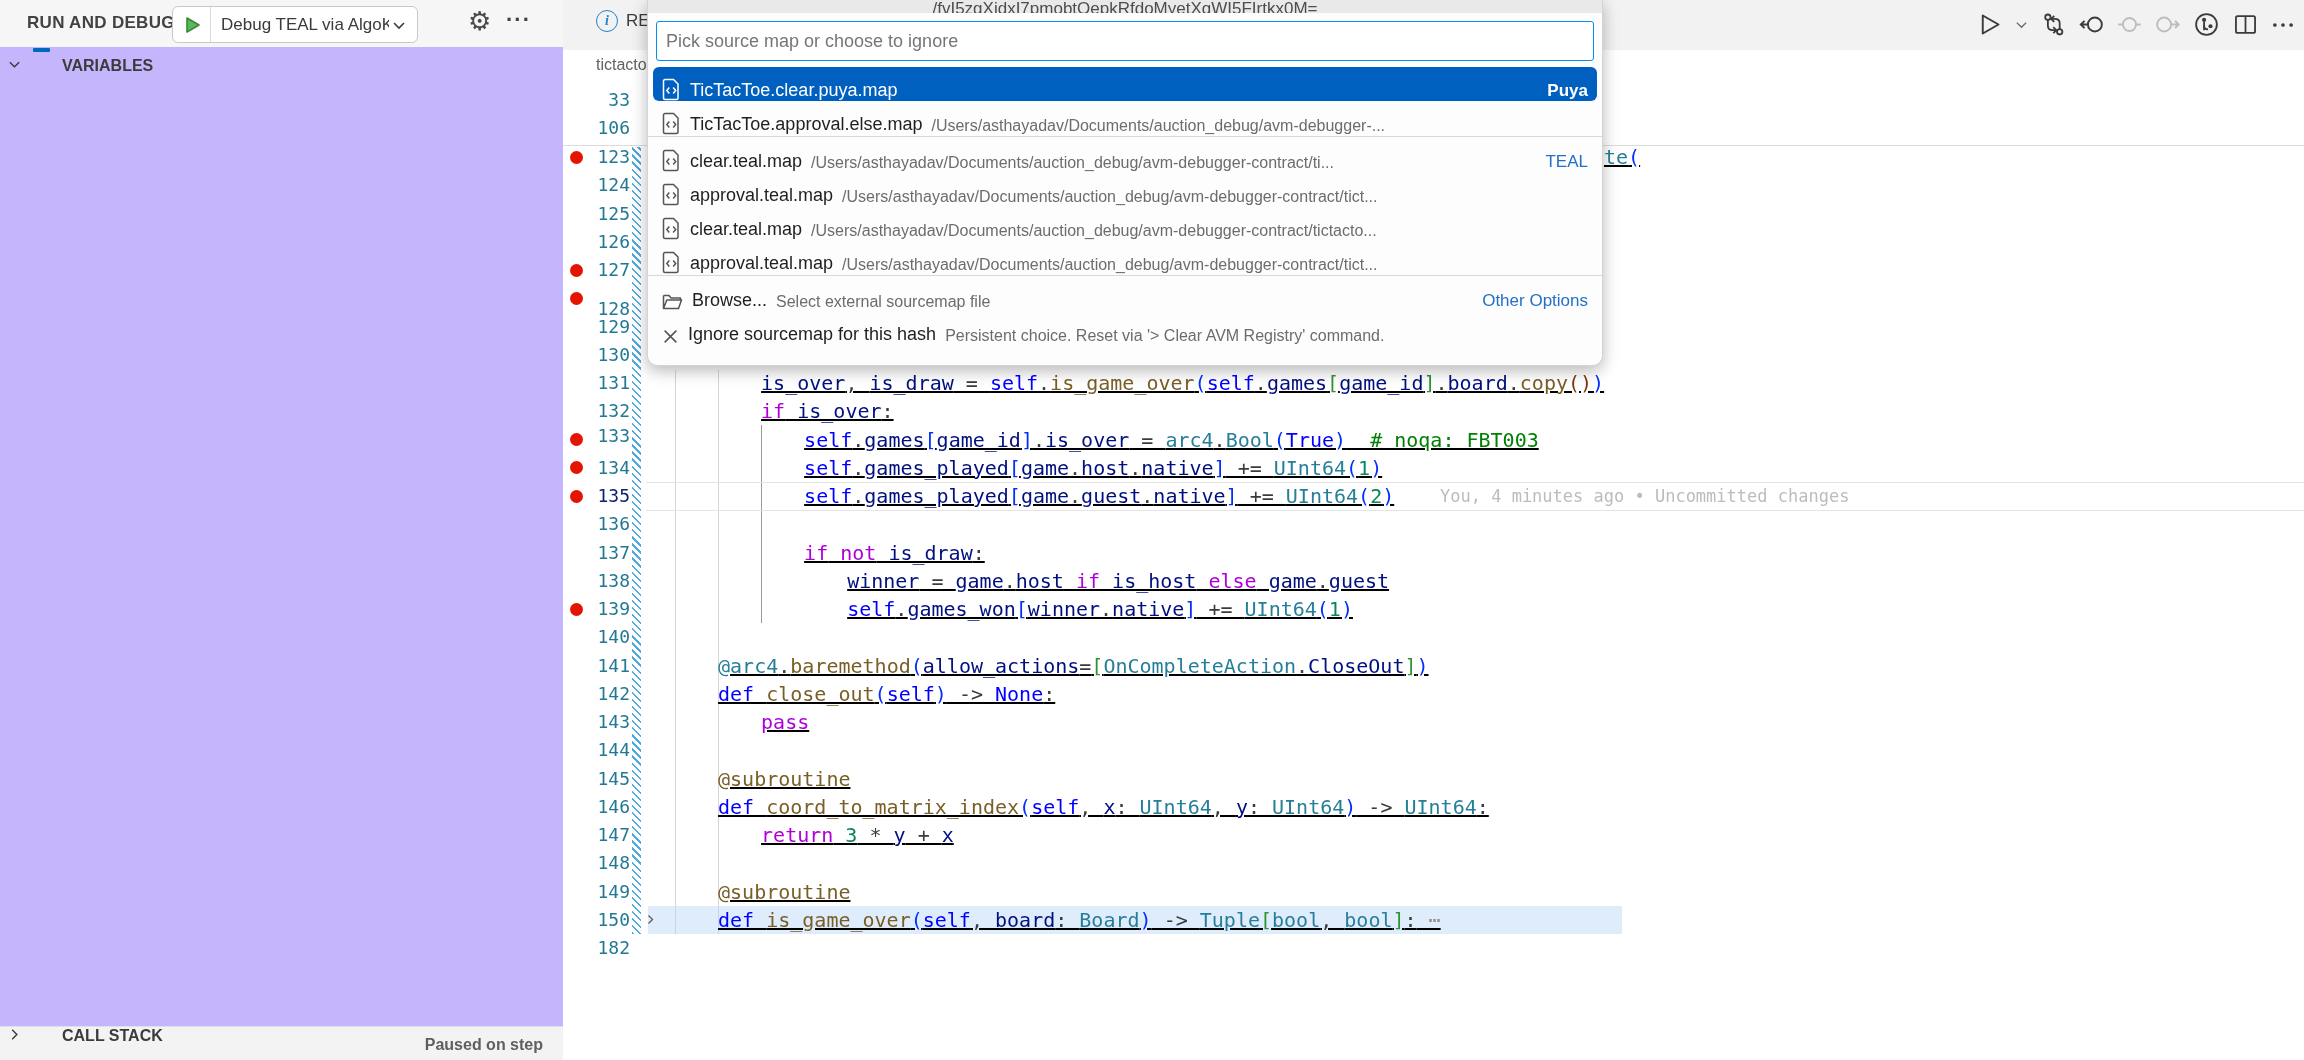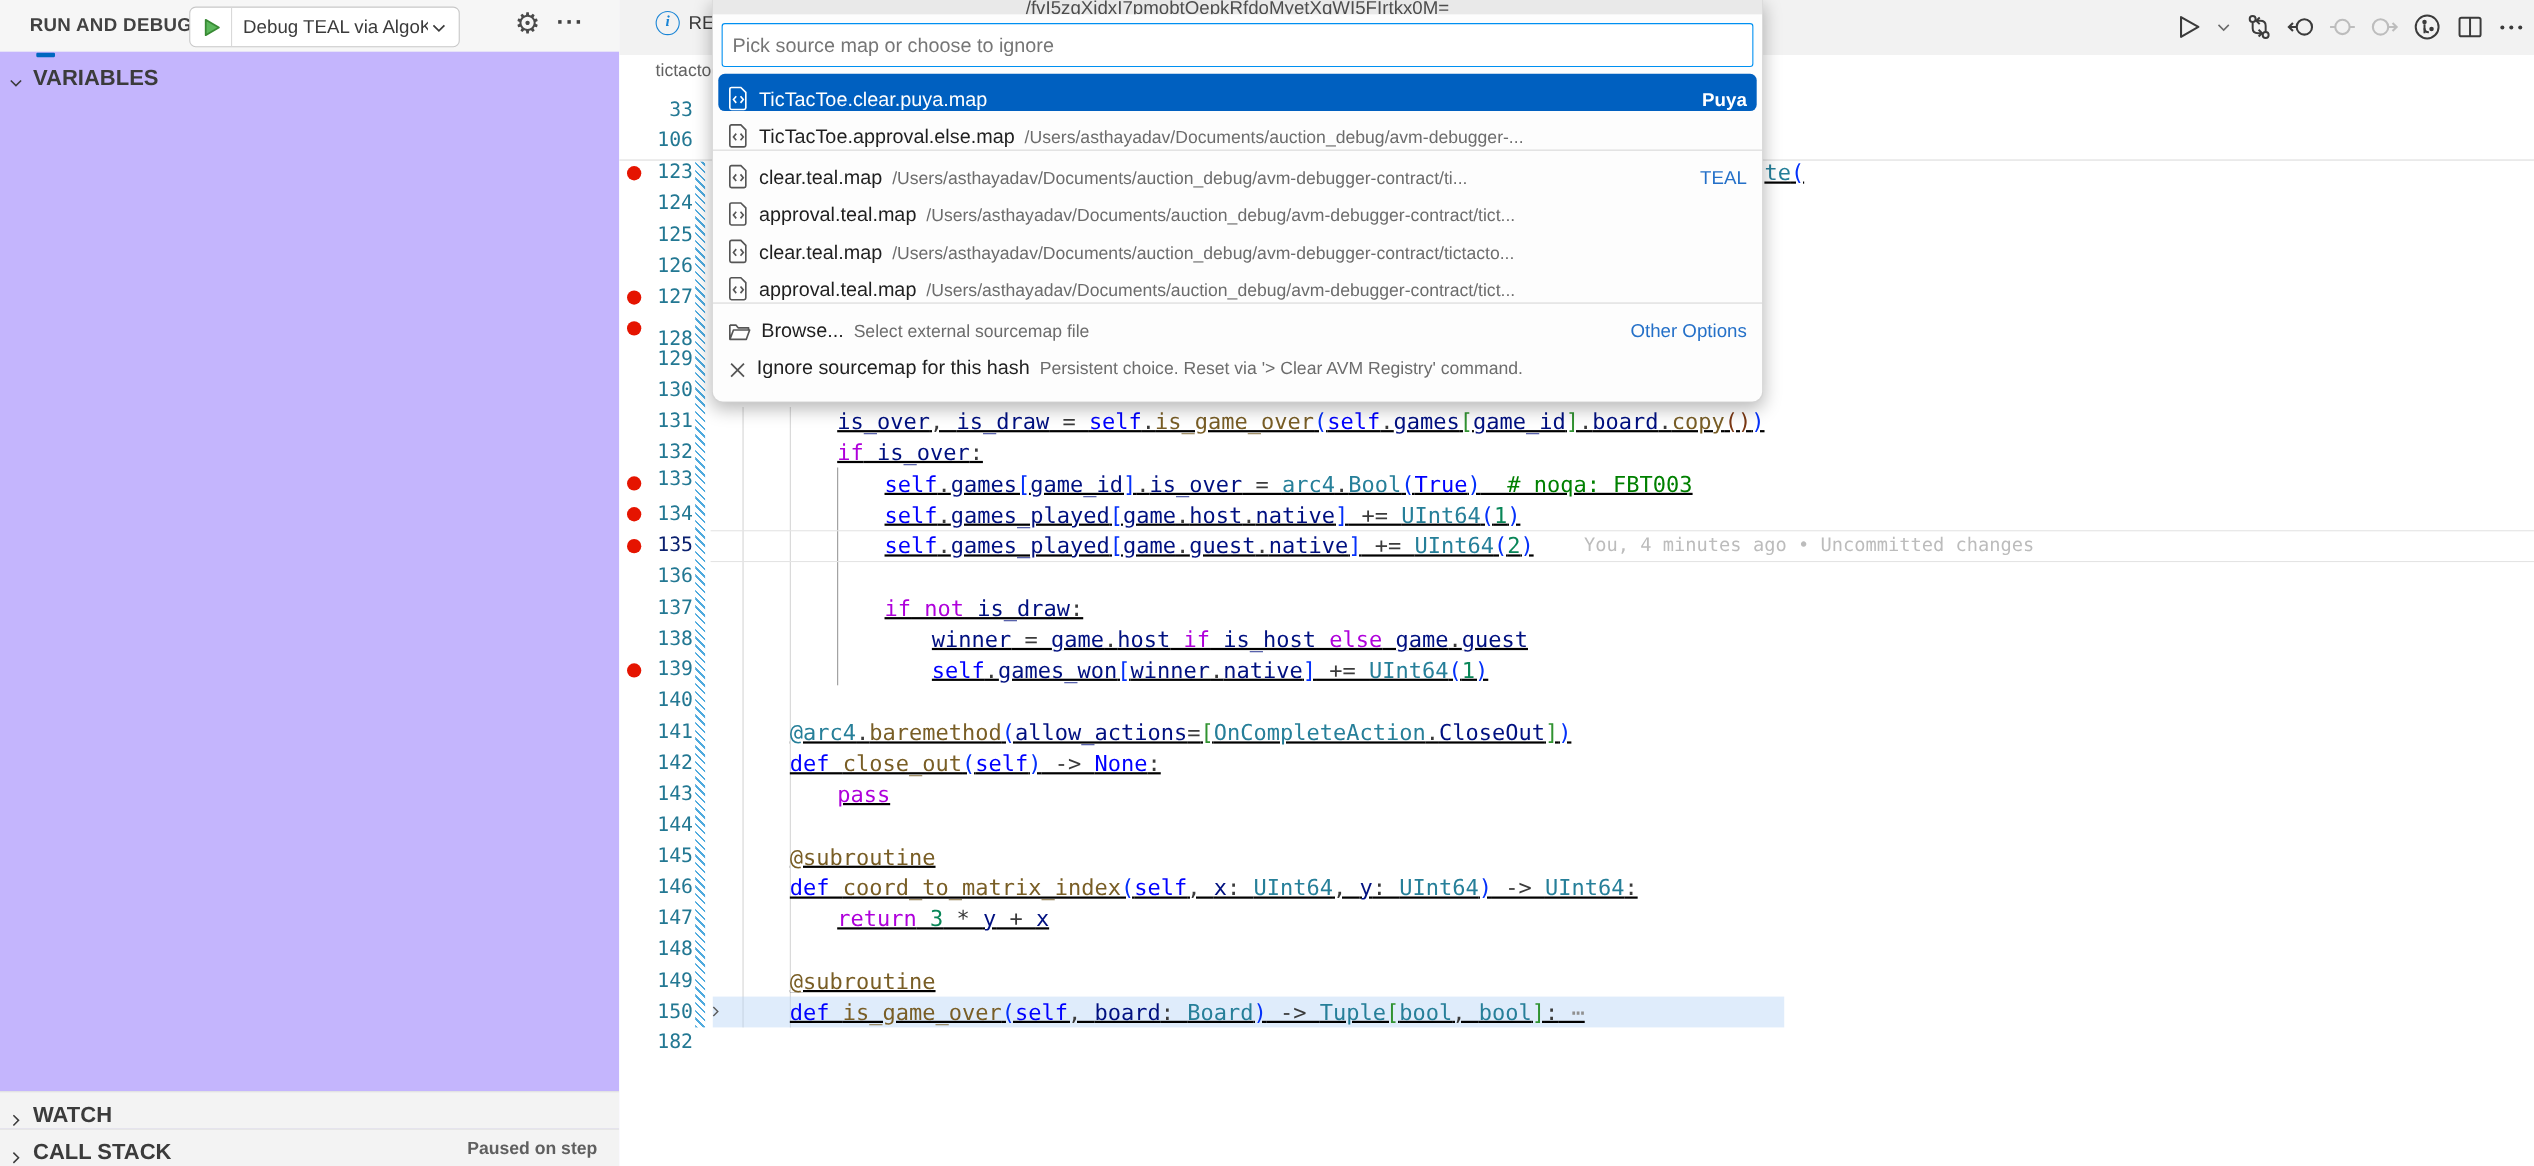--- a/index.html
+++ b/index.html
@@ -12,21 +12,21 @@
   #run-debug-title { position:absolute; left:27px; top:13px; font-size:17px; font-weight:bold; color:#424242; letter-spacing:.3px; }
   #debug-config { position:absolute; left:172px; top:6px; width:246px; height:37px; background:#fff;
     border:1px solid #c8c8c8; border-radius:6px; display:flex; align-items:center; }
   #debug-config .playwrap { width:38px; display:flex; justify-content:center; border-right:1px solid #d9d9d9; height:100%; align-items:center;}
   #debug-config .cfg-label { font-size:17px; color:#3b3b3b; padding-left:10px; white-space:nowrap; overflow:hidden; max-width:178px; }
   #debug-config .cfg-chev { margin-left:2px; display:flex; }
   .icon-btn { position:absolute; color:#4a4a4a; cursor:pointer; }
   #gear-btn { left:468px; top:8px; font-size:26px; line-height:26px; }
   #sb-more-btn { left:506px; top:7px; font-size:22px; font-weight:bold; letter-spacing:1px; color:#424242;}
   #sb-progress { position:absolute; left:33px; top:48px; width:17px; height:4px; background:#0067c0; border-radius:1px; }
-  .section-head { position:absolute; left:0; width:563px; display:flex; align-items:flex-end; color:#3b3b3b; font-weight:bold; font-size:20px; }
+  .section-head { position:absolute; left:0; width:563px; display:flex; align-items:flex-start; color:#3b3b3b; font-weight:bold; font-size:16px;gap:32px; }
   .section-head .chev { margin:0 8px 0 7px; display:flex; }
   #variables-head { top:57px; height:26px; }
   #watch-head { top:992px; height:34px; background:#f3f3f3; border-top:1px solid #e0e0e0; }
   #callstack-head { top:1026px; height:34px; background:#f3f3f3; border-top:1px solid #e0e0e0; }
   #paused-badge { position:absolute; right:20px; top:1036px; font-size:16px; font-weight:bold; color:#5f5f5f; }
 
   
   #editor { position:absolute; left:563px; top:0; width:1741px; height:1060px; background:#fff; }
   #tabstrip { position:absolute; left:0; top:0; width:1741px; height:50px; background:#f2f2f2; }
   #tab-partial { position:absolute; left:33px; top:10px; display:flex; align-items:center; gap:8px; }
@@ -103,28 +103,20 @@
 
   <div id="variables-head" class="section-head">
     <span class="chev">
       <svg width="15" height="15" viewBox="0 0 16 16">
           <path d="M3 5.5l5 5 5-5" fill="none" stroke="#3b3b3b" stroke-width="1.5"></path>
         </svg>
     </span>
     <span>VARIABLES</span>
   </div>
 
-  <div id="watch-head" class="section-head">
-    <span class="chev">
-      <svg width="15" height="15" viewBox="0 0 16 16">
-          <path d="M5.5 3l5 5-5 5" fill="none" stroke="#3b3b3b" stroke-width="1.5"></path>
-        </svg>
-    </span>
-    <span>WATCH</span>
-  </div>
   <div id="callstack-head" class="section-head">
     <span class="chev">
       <svg width="15" height="15" viewBox="0 0 16 16">
           <path d="M5.5 3l5 5-5 5" fill="none" stroke="#3b3b3b" stroke-width="1.5"></path>
         </svg>
     </span>
     <span>CALL STACK</span>
   </div>
   <div id="paused-badge">Paused on step</div>
 </div>

